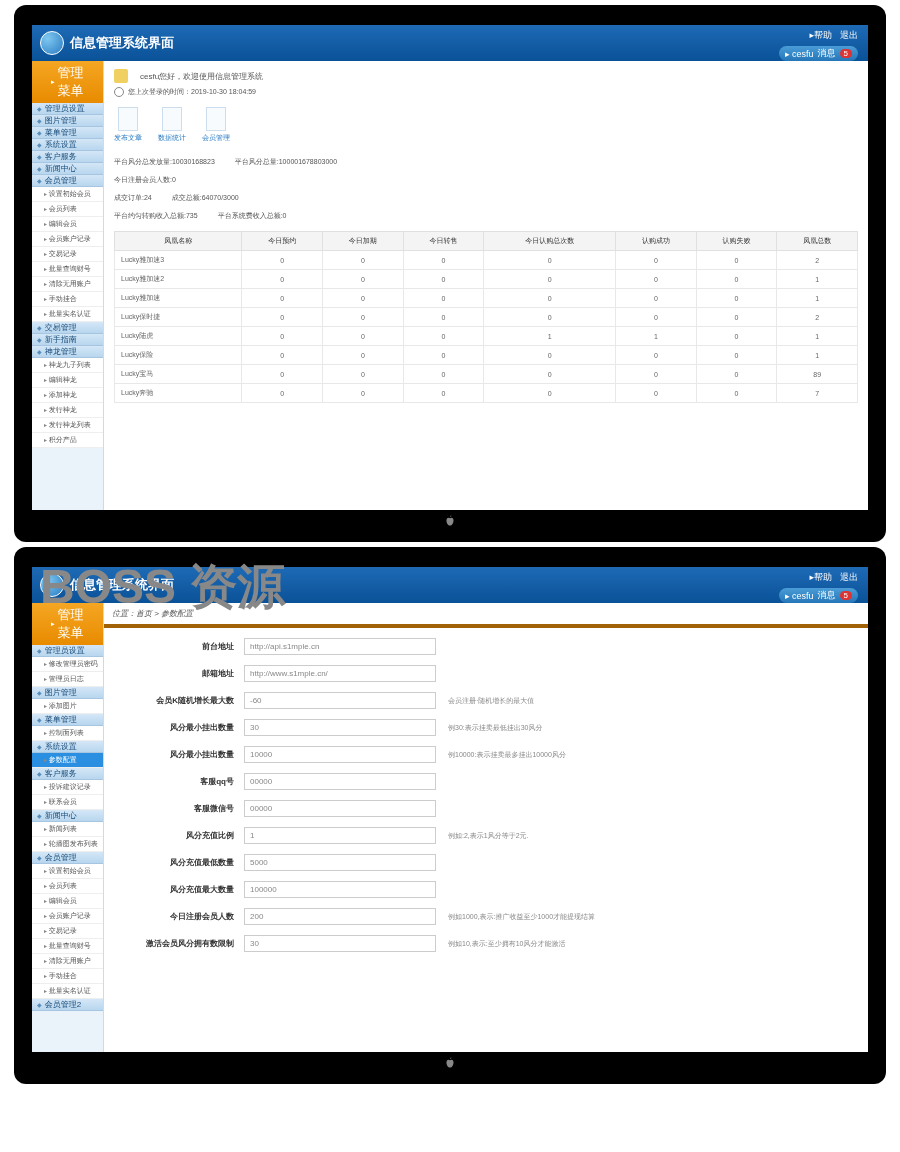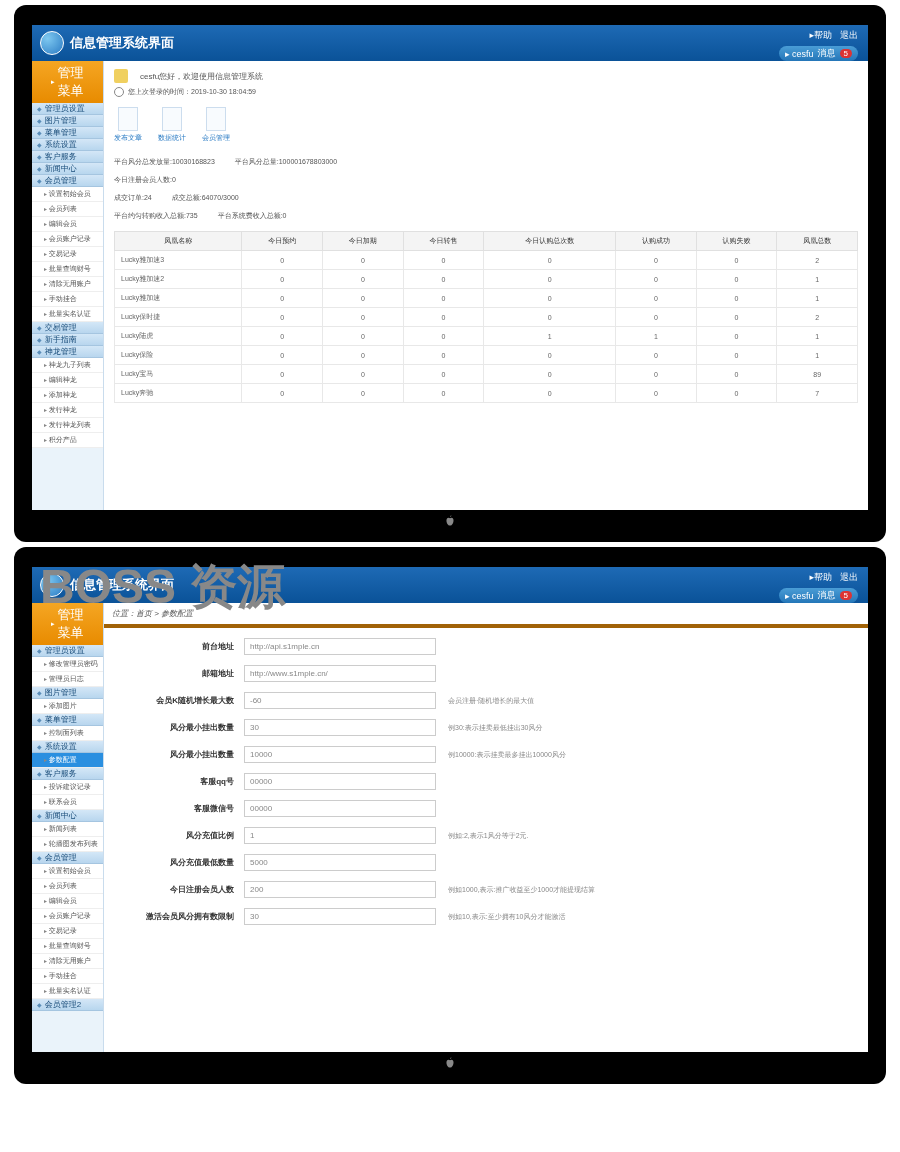--- a/index.html
+++ b/index.html
@@ -327,20 +327,24 @@
             <div class="form-row">
               <div class="form-label">风分充值比例</div>
               <input class="form-input" value="1" style="">
               <span class="form-hint">例如:2,表示1风分等于2元.</span>
             </div>
             <div class="form-row">
               <div class="form-label">风分充值最低数量</div>
               <input class="form-input" value="5000" style="">
             </div>
             <div class="form-row">
+              <div class="form-label">风分充值最大数量</div>
+              <input class="form-input" value="100000" style="">
+            </div>
+            <div class="form-row">
               <div class="form-label">今日注册会员人数</div>
               <input class="form-input" value="200" style="">
               <span class="form-hint">例如1000,表示:推广收益至少1000才能提现结算</span>
             </div>
             <div class="form-row">
               <div class="form-label">激活会员风分拥有数限制</div>
               <input class="form-input" value="30" style="">
               <span class="form-hint">例如10,表示:至少拥有10风分才能激活</span>
             </div>
           </div>

